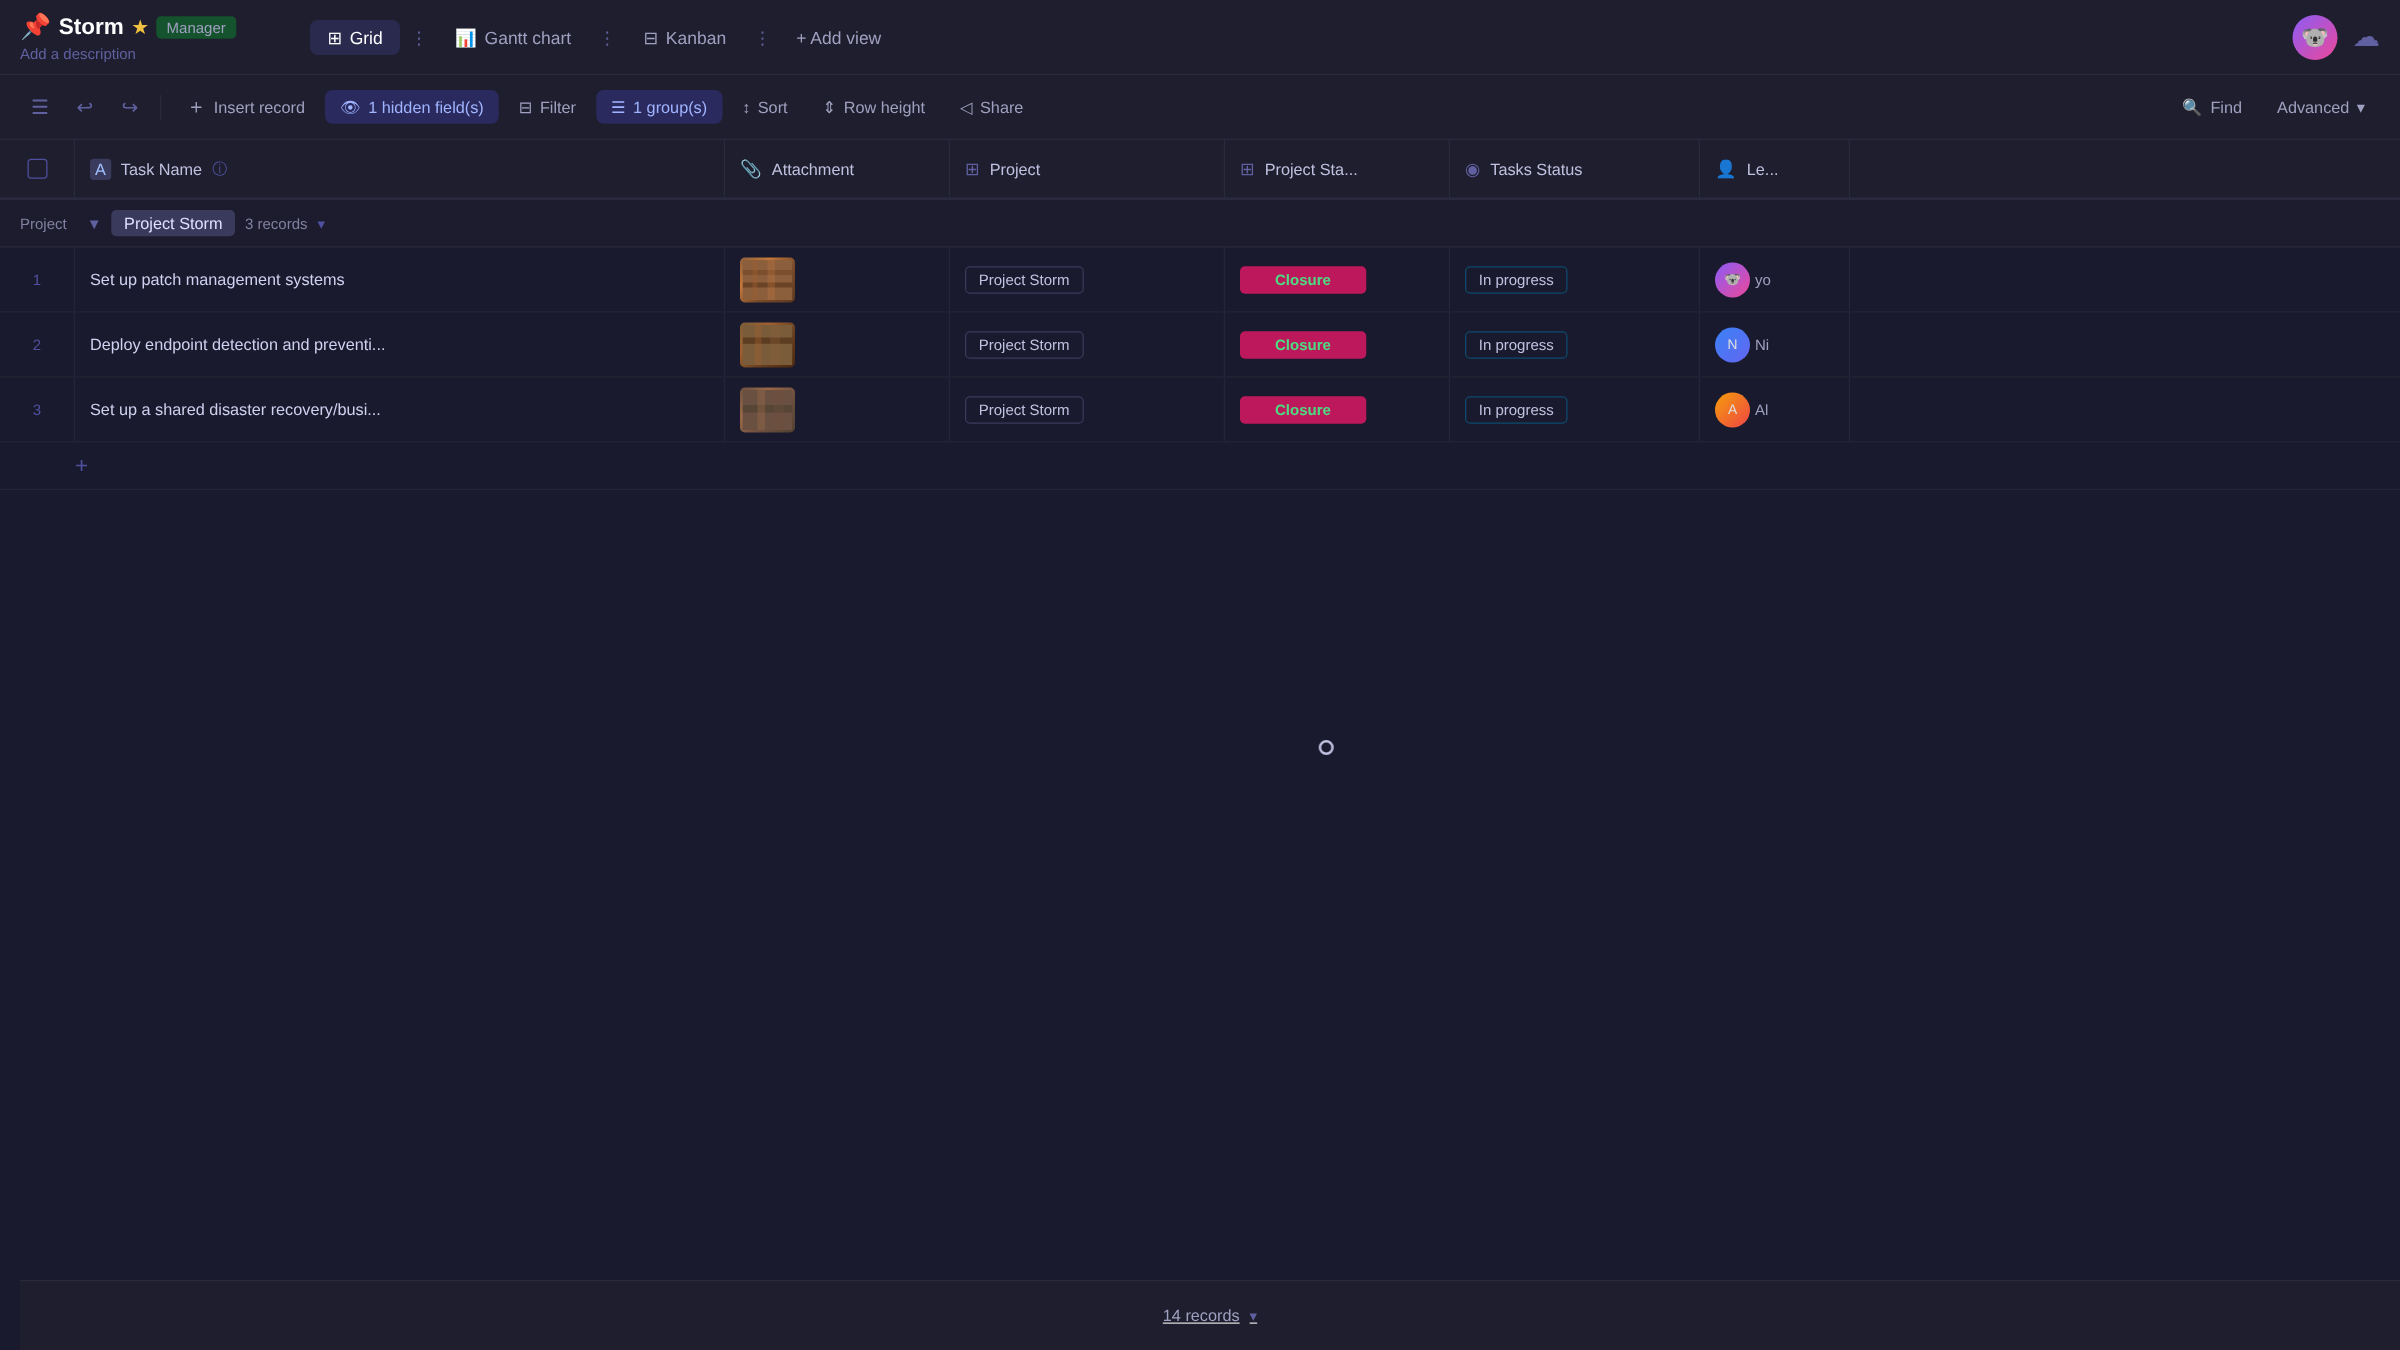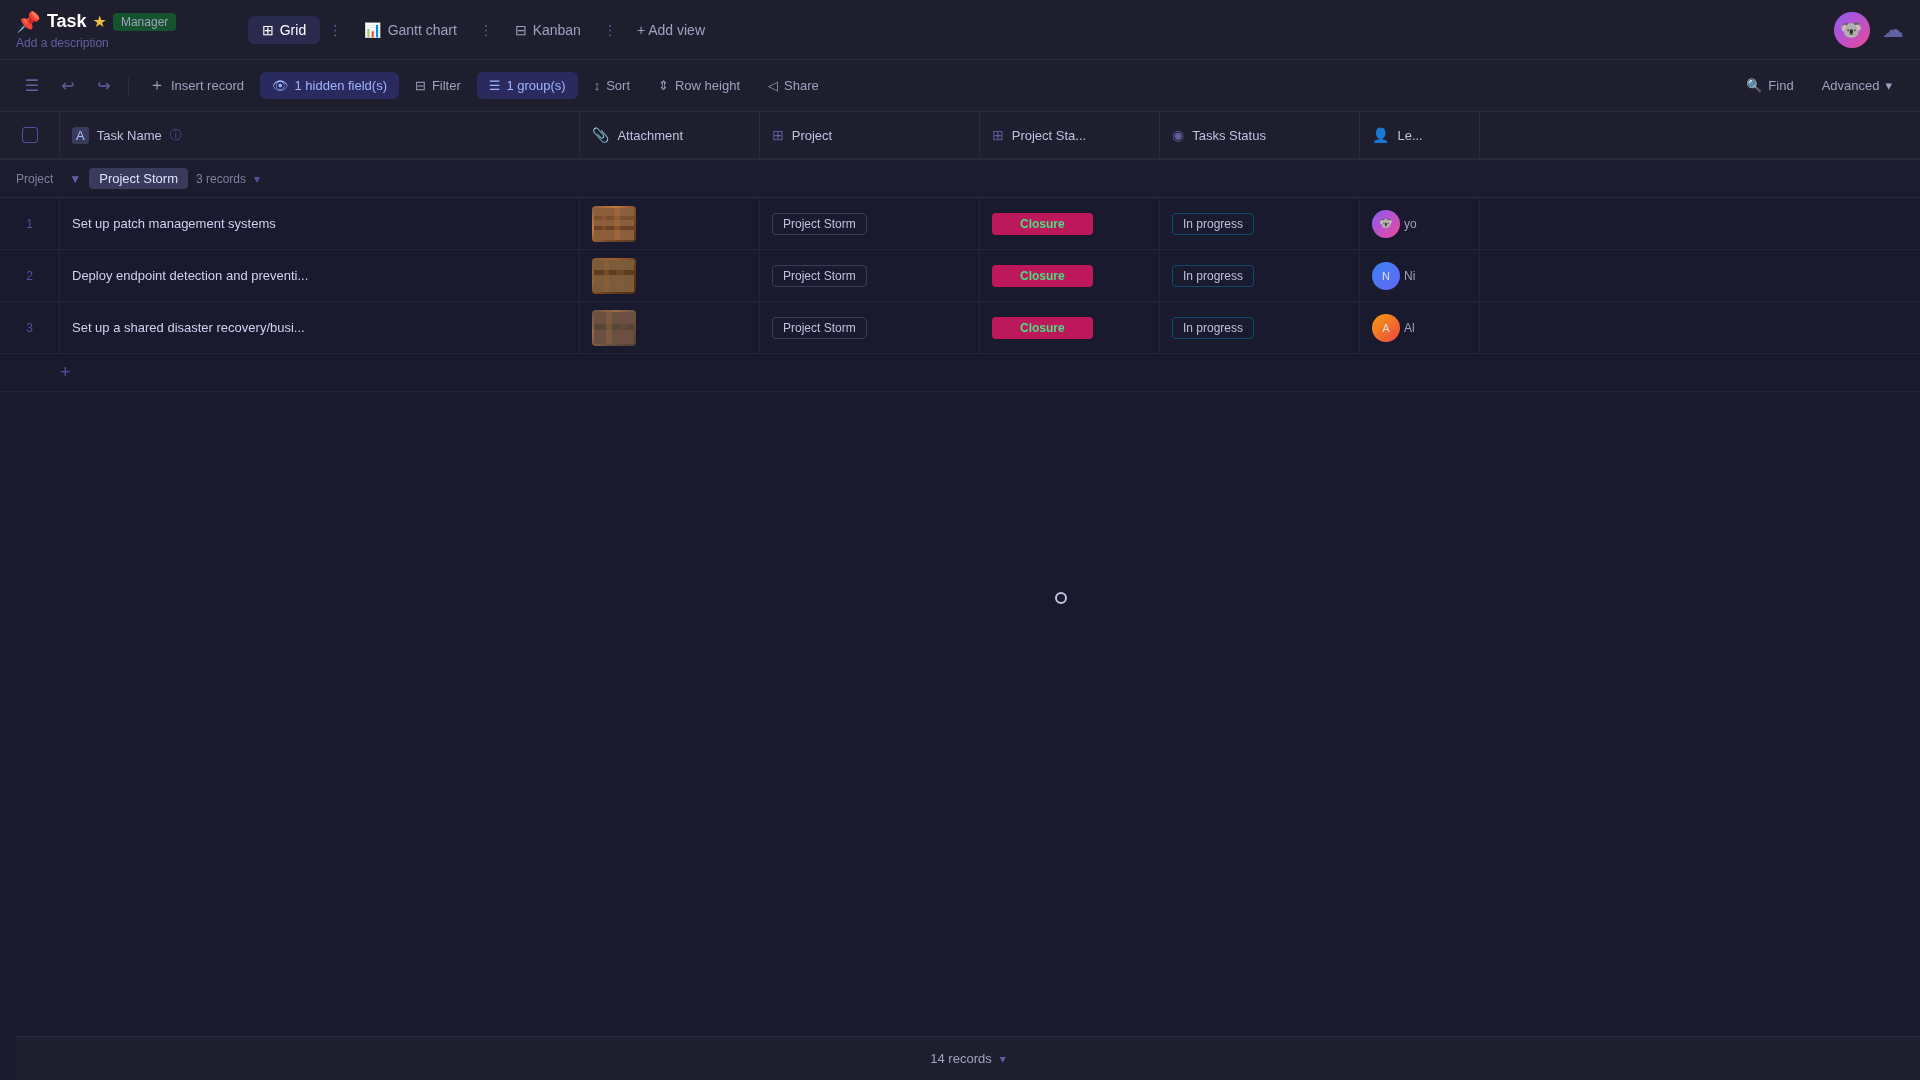--- a/index.html
+++ b/index.html
@@ -400,25 +400,26 @@
       border-bottom: 1px solid #252535;
     }
 
     .bottom-bar {
       position: fixed;
       bottom: 0;
       left: 16px;
       right: 0;
       background: #1e1e2e;
       border-top: 1px solid #2a2a3e;
-      height: 44px;
+      height: 56px;
       display: flex;
       align-items: center;
       justify-content: center;
       gap: 8px;
+      text-decoration: underline;
     }
 
     .records-count {
       color: #a0a0c0;
       font-size: 13px;
     }
 
     .records-arrow {
       color: #6060a0;
       font-size: 12px;
@@ -442,21 +443,21 @@
       top: 592px;
     }
   </style>
 </head>
 <body>
 
 <div class="app-bar">
   <div class="app-title-area">
     <div class="app-title-row">
       <span style="font-size:20px;">📌</span>
-      <span class="app-title">Task</span>
+      <span class="app-title">Storm</span>
       <span class="star-icon">★</span>
       <span class="manager-badge">Manager</span>
     </div>
     <span class="app-description">Add a description</span>
   </div>
 
   <div class="view-tabs">
     <div class="view-tab active">
       <span>⊞</span>
       <span>Grid</span>

